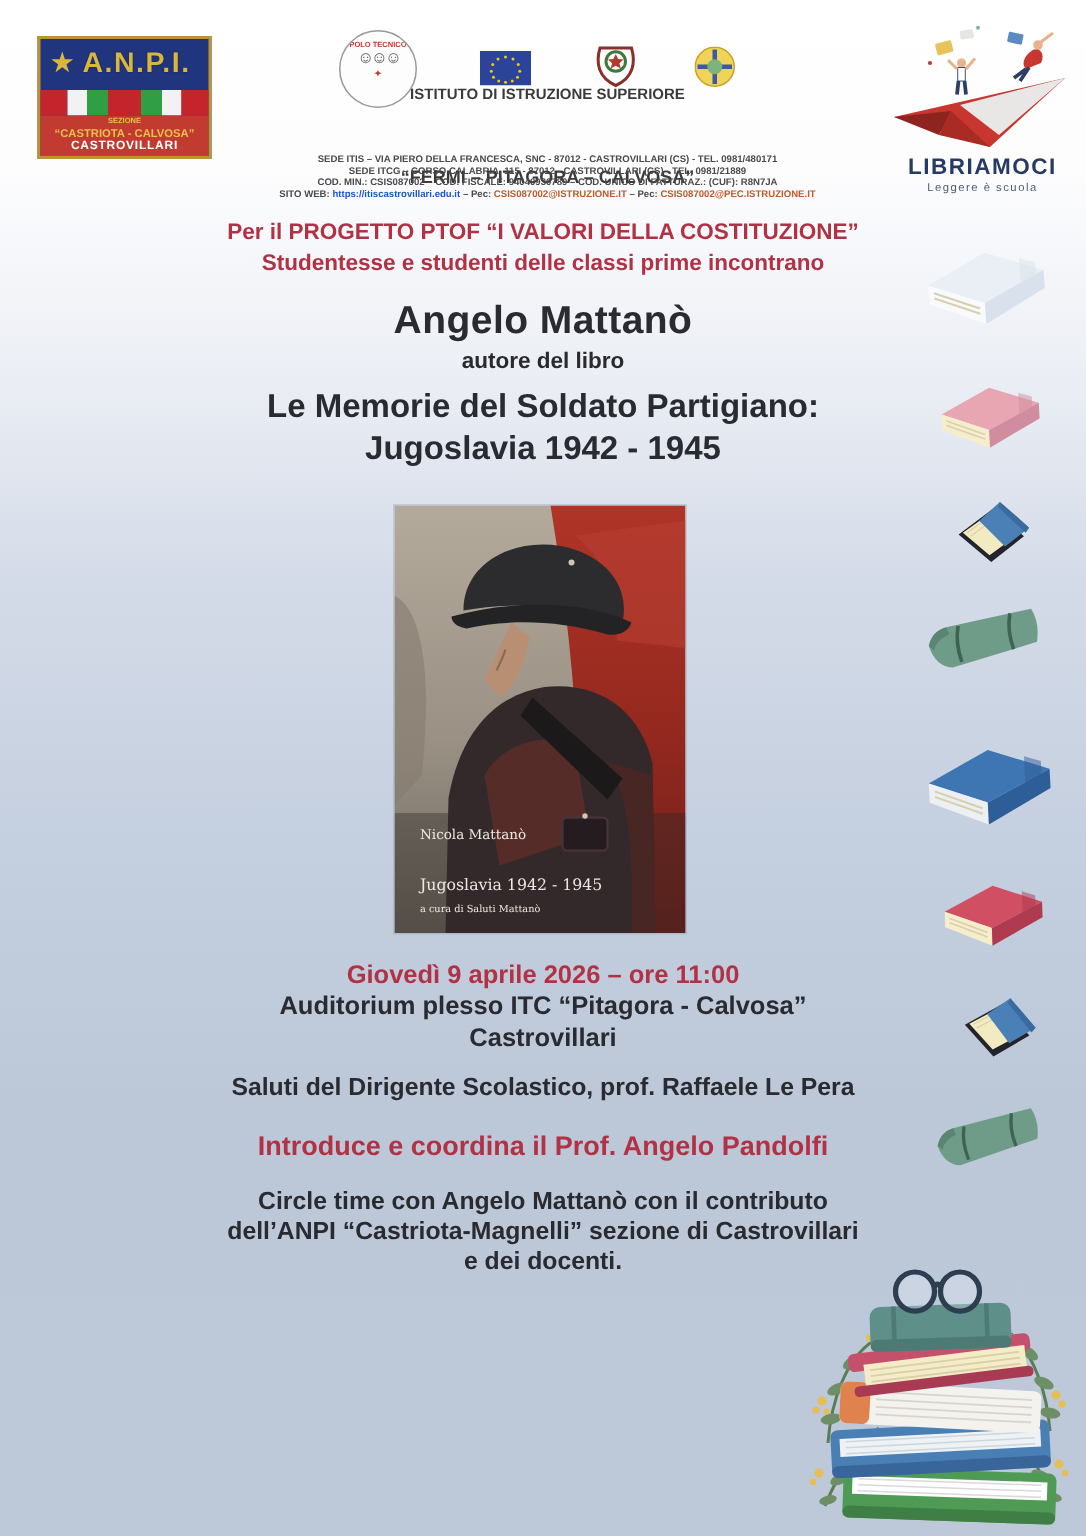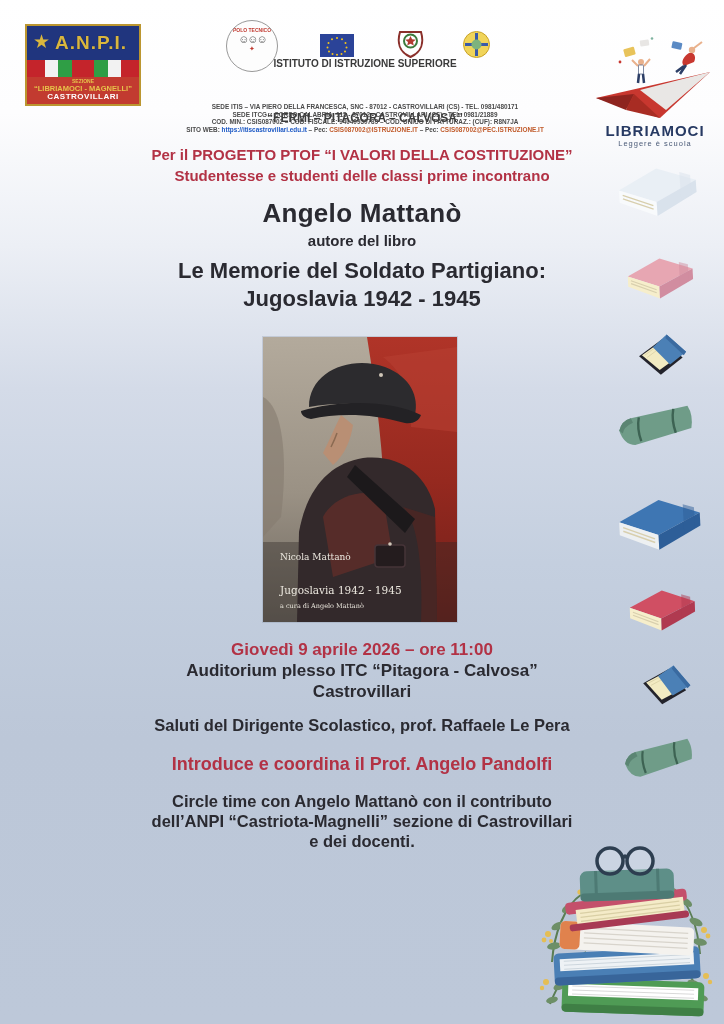--- a/index.html
+++ b/index.html
@@ -28,21 +28,21 @@
   .seal{position:absolute;left:26px;top:2px;width:52px;height:52px;border-radius:50%;background:#fdfdfd;border:1px solid #999;box-sizing:border-box;overflow:hidden;}
   .seal-txt{font-size:5px;color:#c03a30;font-weight:700;margin-top:6px;}
   .seal-fig{font-size:11px;color:#555;letter-spacing:-2px;}
   .sch-name{position:absolute;left:0;top:40px;width:330px;font-size:10px;font-weight:700;color:#3a3a3a;}
   .sch-campus{position:absolute;left:0;top:69px;width:330px;font-size:12px;font-weight:700;color:#3a3a3a;margin-top:24px;}
   .sch-details{position:absolute;left:-40px;top:85px;width:410px;font-size:6.4px;line-height:7.6px;color:#4a4a4a;font-weight:700;}
   .seg-blue{color:#1a57c4;}
   .seg-red{color:#c05a2a;}
 
   
-  .libri{left:588px;top:36px;width:134px;height:118px;text-align:center;}
+  .libri{left:588px;top:16px;width:134px;height:118px;text-align:center;}
   .libri-t{font-size:15px;font-weight:700;color:#273a63;letter-spacing:1px;margin-top:-4px;}
   .libri-s{font-size:7.5px;color:#4a5a77;letter-spacing:1px;}
 
   
   .intro1{top:146px;font-size:15px;}
   .intro2{top:167px;font-size:15px;}
   .author{top:198px;font-size:26px;letter-spacing:.3px;text-align:center;}
   .role{top:232px;font-size:15px;}
   .btitle1{top:258px;font-size:22px;}
   .btitle2{top:286px;font-size:22px;}
@@ -82,21 +82,21 @@
       <span style="flex:16;background:#c4242b"></span>
         <span style="flex:12;background:#f2f2f2"></span>
         <span style="flex:12;background:#2f9e45"></span>
         <span style="flex:20;background:#c4242b"></span>
         <span style="flex:12;background:#2f9e45"></span>
         <span style="flex:12;background:#f2f2f2"></span>
         <span style="flex:16;background:#c4242b"></span>
     </div>
     <div class="anpi-bot">
       <div class="anpi-sez">SEZIONE</div>
-      <div class="anpi-name">“LIBRIAMOCI - MAGNELLI”</div>
+      <div class="anpi-name">“CASTRIOTA - CALVOSA”</div>
       <div class="anpi-city">CASTROVILLARI</div>
     </div>
   </div>
 
   <div class="abs sch">
     <div class="seal">
       <div class="seal-txt">POLO TECNICO</div>
       <div class="seal-fig">☺☺☺</div>
       <div style="font-size:7px;color:#c03a30;">✦</div>
     </div>
@@ -206,21 +206,21 @@
       <path d="M78,78 C72,90 66,104 60,116 L70,128 C82,118 88,102 90,88 Z" fill="#b98f74"></path>
       <path d="M74,96 C72,102 70,106 68,110" stroke="#8a6a52" stroke-width="1.5" fill="none"></path>
 
       <path d="M46,70 C46,34 88,18 122,30 C148,40 156,60 152,78 C120,66 80,64 46,70 Z" fill="#2c2b2e"></path>
       <path d="M38,74 C80,62 130,64 158,78 C156,84 150,87 142,86 C108,76 74,76 48,82 C42,81 38,78 38,74 Z" fill="#232225"></path>
       <circle cx="118" cy="38" r="2" fill="#cfc6b8"></circle>
     </svg>
     <div class="cover-text">
       <div class="cov-a">Nicola Mattanò</div>
       <div class="cov-s">Jugoslavia 1942 - 1945</div>
-      <div class="cov-c">a cura di Angelo Mattanò</div>
+      <div class="cov-c">a cura di Saluti Mattanò</div>
     </div>
   </div>
 
   <div class="ctr bold red evt-dt">Giovedì 9 aprile 2026 – ore 11:00</div>
   <div class="ctr bold dark evt-v1">Auditorium plesso ITC “Pitagora - Calvosa”</div>
   <div class="ctr bold dark evt-v2">Castrovillari</div>
   <div class="ctr bold dark evt-gr">Saluti del Dirigente Scolastico, prof. Raffaele Le Pera</div>
   <div class="ctr bold red evt-mod">Introduce e coordina il Prof. Angelo Pandolfi</div>
   <div class="ctr bold dark evt-d1">Circle time con Angelo Mattanò con il contributo</div>
   <div class="ctr bold dark evt-d2">dell’ANPI “Castriota-Magnelli” sezione di Castrovillari</div>

